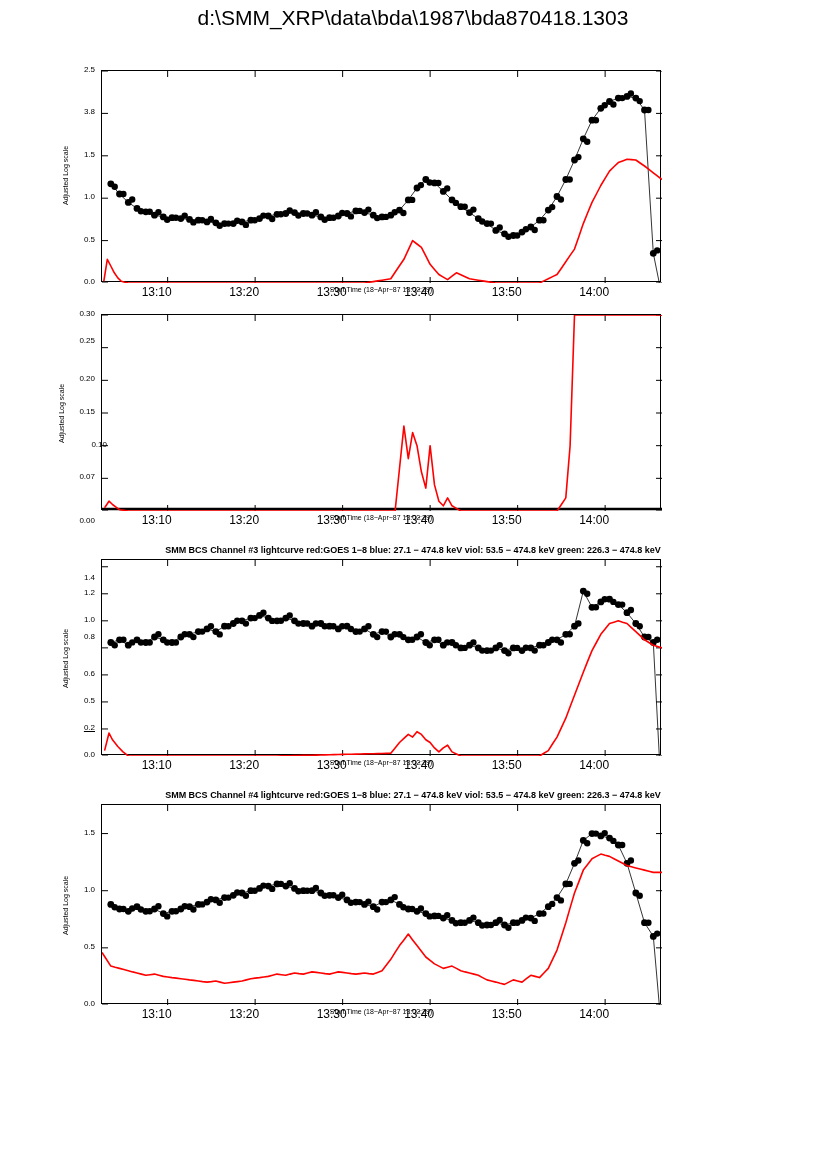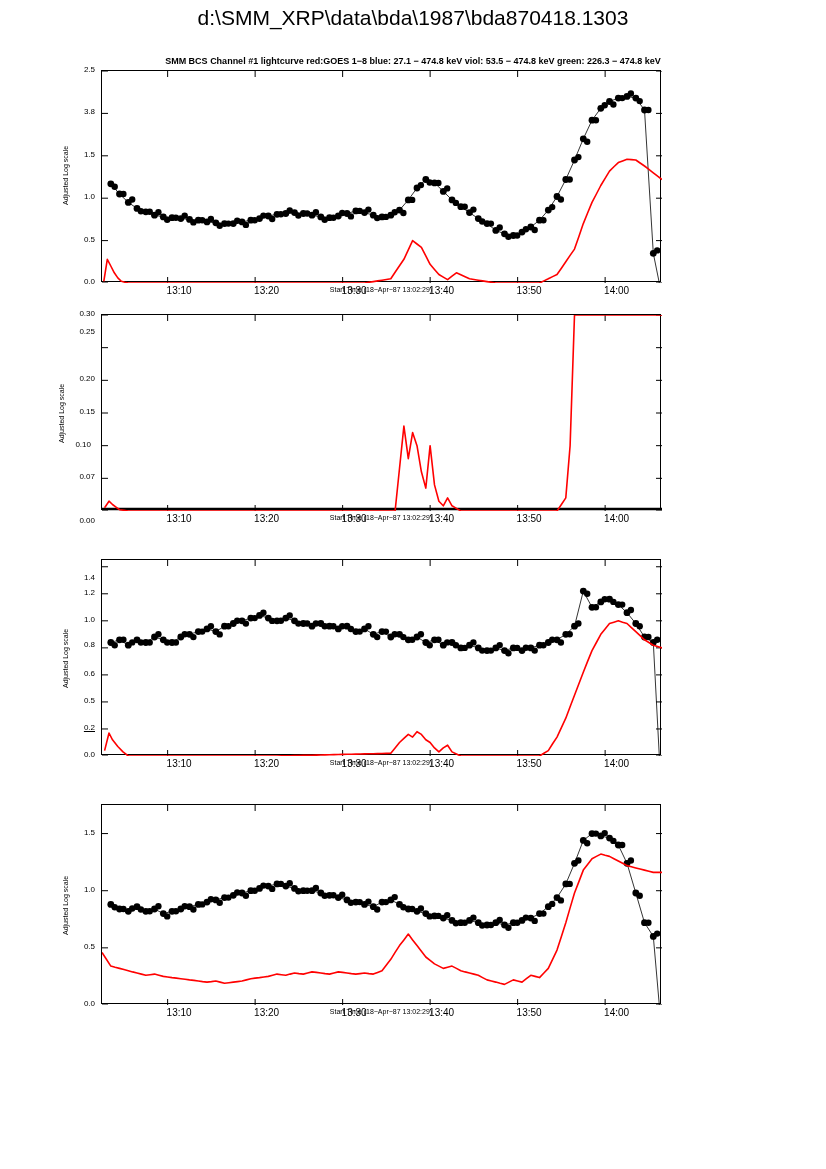--- a/index.html
+++ b/index.html
@@ -18,31 +18,30 @@
   .plotbox{position:absolute;border:1px solid #000;box-sizing:border-box;background:#fff;}
   .svgwrap{position:absolute;left:0;top:0;}
   .ylabel{
     position:absolute;font-size:7px;color:#000;
     transform:rotate(-90deg);transform-origin:left top;white-space:nowrap;
   }
   .xlabel{
     position:absolute;font-size:7px;color:#000;text-align:center;white-space:nowrap;
   }
   .ytick{position:absolute;font-size:8px;color:#000;text-align:right;white-space:nowrap;}
-  .xtick{position:absolute;font-size:10px;color:#000;text-align:right;white-space:nowrap;}
+  .xtick{position:absolute;font-size:12px;color:#000;text-align:left;white-space:nowrap;}
 </style>
 </head>
 <body>
 
 <div id="root">
 
   <div class="page-title">d:\SMM_XRP\data\bda\1987\bda870418.1303</div>
 
   <div class="panel" style="top:50px;height:240px;">
-    <div class="panel-title" style="top:6px;">SMM BCS Channel #1 lightcurve  red:GOES 1−8  blue: 27.1 − 474.8 keV  viol: 53.5 − 474.8 keV  green: 226.3 − 474.8 keV</div>
     <div class="plotbox" style="left:101px;top:20px;width:560px;height:212px;">
       <svg class="svgwrap" width="560" height="212" viewBox="0 0 560 212">
           <line x1="0" x2="6" y1="212" y2="212" stroke="#000" stroke-width="1"></line>
           <line x1="554" x2="560" y1="212" y2="212" stroke="#000" stroke-width="1"></line>
           <line x1="0" x2="6" y1="169.6" y2="169.6" stroke="#000" stroke-width="1"></line>
           <line x1="554" x2="560" y1="169.6" y2="169.6" stroke="#000" stroke-width="1"></line>
           <line x1="0" x2="6" y1="127.19999999999999" y2="127.19999999999999" stroke="#000" stroke-width="1"></line>
           <line x1="554" x2="560" y1="127.19999999999999" y2="127.19999999999999" stroke="#000" stroke-width="1"></line>
           <line x1="0" x2="6" y1="84.80000000000001" y2="84.80000000000001" stroke="#000" stroke-width="1"></line>
           <line x1="554" x2="560" y1="84.80000000000001" y2="84.80000000000001" stroke="#000" stroke-width="1"></line>
@@ -243,37 +242,38 @@
           <line y1="190" y2="196" x1="503.125" x2="503.125" stroke="#000" stroke-width="1"></line>
           <path d="M 0.0 194.0 L 4.4 194.0 L 8.8 194.0 L 13.1 194.0 L 17.5 194.0 L 21.9 194.0 L 26.3 194.0 L 30.6 194.0 L 35.0 194.0 L 39.4 194.0 L 43.8 194.0 L 48.1 194.0 L 52.5 194.0 L 56.9 194.0 L 61.3 194.0 L 65.6 194.0 L 70.0 194.0 L 74.4 194.0 L 78.8 194.0 L 83.1 194.0 L 87.5 194.0 L 91.9 194.0 L 96.3 194.0 L 100.6 194.0 L 105.0 194.0 L 109.4 194.0 L 113.8 194.0 L 118.1 194.0 L 122.5 194.0 L 126.9 194.0 L 131.3 194.0 L 135.6 194.0 L 140.0 194.0 L 144.4 194.0 L 148.8 194.0 L 153.1 194.0 L 157.5 194.0 L 161.9 194.0 L 166.3 194.0 L 170.6 194.0 L 175.0 194.0 L 179.4 194.0 L 183.8 194.0 L 188.1 194.0 L 192.5 194.0 L 196.9 194.0 L 201.3 194.0 L 205.6 194.0 L 210.0 194.0 L 214.4 194.0 L 218.8 194.0 L 223.1 194.0 L 227.5 194.0 L 231.9 194.0 L 236.3 194.0 L 240.6 194.0 L 245.0 194.0 L 249.4 194.0 L 253.8 194.0 L 258.1 194.0 L 262.5 194.0 L 266.9 194.0 L 271.3 194.0 L 275.6 194.0 L 280.0 194.0 L 284.4 194.0 L 288.8 194.0 L 293.1 194.0 L 297.5 194.0 L 301.9 194.0 L 306.3 194.0 L 310.6 194.0 L 315.0 194.0 L 319.4 194.0 L 323.8 194.0 L 328.1 194.0 L 332.5 194.0 L 336.9 194.0 L 341.3 194.0 L 345.6 194.0 L 350.0 194.0 L 354.4 194.0 L 358.8 194.0 L 363.1 194.0 L 367.5 194.0 L 371.9 194.0 L 376.3 194.0 L 380.6 194.0 L 385.0 194.0 L 389.4 194.0 L 393.8 194.0 L 398.1 194.0 L 402.5 194.0 L 406.9 194.0 L 411.3 194.0 L 415.6 194.0 L 420.0 194.0 L 424.4 194.0 L 428.8 194.0 L 433.1 194.0 L 437.5 194.0 L 441.9 194.0 L 446.3 194.0 L 450.6 194.0 L 455.0 194.0 L 459.4 194.0 L 463.8 194.0 L 468.1 194.0 L 472.5 194.0 L 476.9 194.0 L 481.3 194.0 L 485.6 194.0 L 490.0 194.0 L 494.4 194.0 L 498.8 194.0 L 503.1 194.0 L 507.5 194.0 L 511.9 194.0 L 516.3 194.0 L 520.6 194.0 L 525.0 194.0 L 529.4 194.0 L 533.8 194.0 L 538.1 194.0 L 542.5 194.0 L 546.9 194.0 L 551.3 194.0 L 555.6 194.0 L 560.0 194.0" fill="none" stroke="#000000" stroke-width="2.4" stroke-linejoin="round"></path>
           <path d="M 2.6 192.7 L 7.0 186.2 L 10.5 189.5 L 14.0 192.1 L 17.5 194.7 L 21.9 195.3 L 26.3 196.0 L 30.6 196.0 L 35.0 196.0 L 39.4 196.0 L 43.8 196.0 L 48.1 196.0 L 52.5 196.0 L 56.9 196.0 L 61.3 196.0 L 65.6 196.0 L 70.0 196.0 L 74.4 196.0 L 78.8 196.0 L 83.1 196.0 L 87.5 196.0 L 91.9 196.0 L 96.3 196.0 L 100.6 196.0 L 105.0 196.0 L 109.4 196.0 L 113.8 196.0 L 118.1 196.0 L 122.5 196.0 L 126.9 196.0 L 131.3 196.0 L 135.6 196.0 L 140.0 196.0 L 144.4 196.0 L 148.8 196.0 L 153.1 196.0 L 157.5 196.0 L 161.9 196.0 L 166.3 196.0 L 170.6 196.0 L 175.0 196.0 L 179.4 196.0 L 183.8 196.0 L 188.1 196.0 L 192.5 196.0 L 196.9 196.0 L 201.3 196.0 L 205.6 196.0 L 210.0 196.0 L 214.4 196.0 L 218.8 196.0 L 223.1 196.0 L 227.5 196.0 L 231.9 196.0 L 236.3 196.0 L 240.6 196.0 L 245.0 196.0 L 249.4 196.0 L 253.8 196.0 L 258.1 196.0 L 262.5 196.0 L 266.9 196.0 L 271.3 196.0 L 275.6 196.0 L 280.0 196.0 L 284.4 196.0 L 288.8 196.0 L 293.1 196.0 L 297.5 153.5 L 301.9 111.1 L 306.3 143.7 L 310.6 117.6 L 315.0 130.7 L 319.4 156.8 L 323.8 173.1 L 328.1 130.7 L 332.5 169.9 L 336.9 186.2 L 341.3 190.8 L 345.6 182.9 L 350.0 190.8 L 354.4 193.4 L 358.8 196.0 L 363.1 196.0 L 367.5 196.0 L 371.9 196.0 L 376.3 196.0 L 380.6 196.0 L 385.0 196.0 L 389.4 196.0 L 393.8 196.0 L 398.1 196.0 L 402.5 196.0 L 406.9 196.0 L 411.3 196.0 L 415.6 196.0 L 420.0 196.0 L 424.4 196.0 L 428.8 196.0 L 433.1 196.0 L 437.5 196.0 L 441.9 196.0 L 446.3 196.0 L 450.6 196.0 L 455.0 196.0 L 459.4 189.5 L 463.8 182.9 L 468.1 130.7 L 472.5 0.0 L 476.9 0.0 L 481.3 0.0 L 485.6 0.0 L 490.0 0.0 L 494.4 0.0 L 498.8 0.0 L 503.1 0.0 L 507.5 0.0 L 511.9 0.0 L 516.3 0.0 L 520.6 0.0 L 525.0 0.0 L 529.4 0.0 L 533.8 0.0 L 538.1 0.0 L 542.5 0.0 L 546.9 0.0 L 551.3 0.0 L 555.6 0.0 L 560.0 0.0" fill="none" stroke="#ff0000" stroke-width="1.6" stroke-linejoin="round"></path>
         </svg>
     </div>
     <div class="ylabel" style="left:58px;top:148px;">Adjusted Log scale</div>
     <div class="xlabel" style="left:281px;top:219px;width:200px;">Start Time (18−Apr−87 13:02:29)</div>
     <div id="p2y">
         <div class="ytick" style="left: 45px; width: 50px; top: 210px; margin-top: 11px;">0.00</div>
         <div class="ytick" style="left: 45px; width: 50px; top: 177.333px;">0.07</div>
-        <div class="ytick" style="left: 41px; width: 50px; top: 144.667px;">0.10</div>
+        <div class="ytick" style="left: 57px; width: 50px; top: 144.667px;">0.10</div>
         <div class="ytick" style="left: 45px; width: 50px; top: 112px;">0.15</div>
         <div class="ytick" style="left: 45px; width: 50px; top: 79.3333px;">0.20</div>
-        <div class="ytick" style="left: 45px; width: 50px; top: 32px;">0.25</div>
+        <div class="ytick" style="left: 45px; width: 50px; top: 41px;">0.25</div>
         <div class="ytick" style="left: 45px; width: 50px; top: 14px;">0.30</div>
       </div>
     <div id="p2x">
         <div class="xtick" style="left: 141.625px; width: 50px; top: 218px;">13:10</div>
         <div class="xtick" style="left: 229.125px; width: 50px; top: 218px;">13:20</div>
         <div class="xtick" style="left: 316.625px; width: 50px; top: 218px;">13:30</div>
         <div class="xtick" style="left: 404.125px; width: 50px; top: 218px;">13:40</div>
         <div class="xtick" style="left: 491.625px; width: 50px; top: 218px;">13:50</div>
         <div class="xtick" style="left: 579.125px; width: 50px; top: 218px;">14:00</div>
       </div>
   </div>
 
   <div class="panel" style="top:540px;height:245px;">
+    <div class="panel-title" style="top:5px;">SMM BCS Channel #3 lightcurve  red:GOES 1−8  blue: 27.1 − 474.8 keV  viol: 53.5 − 474.8 keV  green: 226.3 − 474.8 keV</div>
     <div class="plotbox" style="left:101px;top:19px;width:560px;height:196px;">
       <svg class="svgwrap" width="560" height="196" viewBox="0 0 560 196">
           <line x1="0" x2="6" y1="196" y2="196" stroke="#000" stroke-width="1"></line>
           <line x1="554" x2="560" y1="196" y2="196" stroke="#000" stroke-width="1"></line>
           <line x1="0" x2="6" y1="168.9655172413793" y2="168.9655172413793" stroke="#000" stroke-width="1"></line>
           <line x1="554" x2="560" y1="168.9655172413793" y2="168.9655172413793" stroke="#000" stroke-width="1"></line>
           <line x1="0" x2="6" y1="141.9310344827586" y2="141.9310344827586" stroke="#000" stroke-width="1"></line>
           <line x1="554" x2="560" y1="141.9310344827586" y2="141.9310344827586" stroke="#000" stroke-width="1"></line>
           <line x1="0" x2="6" y1="114.89655172413794" y2="114.89655172413794" stroke="#000" stroke-width="1"></line>
           <line x1="554" x2="560" y1="114.89655172413794" y2="114.89655172413794" stroke="#000" stroke-width="1"></line>
@@ -427,36 +427,37 @@
           <path d="M 2.6 190.6 L 7.0 173.0 L 10.5 179.8 L 15.8 186.5 L 21.0 191.9 L 26.3 196.0 L 30.6 196.0 L 35.0 196.0 L 39.4 196.0 L 43.8 196.0 L 48.1 196.0 L 52.5 196.0 L 56.9 196.0 L 61.3 196.0 L 65.6 196.0 L 70.0 196.0 L 74.4 196.0 L 78.8 196.0 L 83.1 196.0 L 87.5 196.0 L 91.9 196.0 L 96.3 196.0 L 100.6 196.0 L 105.0 196.0 L 109.4 196.0 L 113.8 196.0 L 118.1 196.0 L 122.5 196.0 L 126.9 196.0 L 131.3 196.0 L 135.6 196.0 L 140.0 196.0 L 144.4 196.0 L 148.8 196.0 L 153.1 196.0 L 157.5 196.0 L 161.9 196.0 L 166.3 196.0 L 170.6 196.0 L 175.0 196.0 L 179.4 195.9 L 183.8 195.8 L 188.1 195.7 L 192.5 195.6 L 196.9 195.5 L 201.3 195.4 L 205.6 195.3 L 210.0 195.2 L 214.4 195.1 L 218.8 195.0 L 223.1 194.9 L 227.5 194.8 L 231.9 194.6 L 236.3 194.5 L 240.6 194.4 L 245.0 194.3 L 249.4 194.2 L 253.8 194.1 L 258.1 194.0 L 262.5 193.9 L 266.9 193.8 L 271.3 193.7 L 275.6 193.6 L 280.0 193.5 L 284.4 193.4 L 288.8 193.3 L 293.1 187.9 L 297.5 182.5 L 301.9 178.4 L 306.3 174.4 L 310.6 177.1 L 315.0 171.7 L 319.4 174.4 L 323.8 179.8 L 328.1 182.5 L 332.5 187.9 L 336.9 191.9 L 341.3 187.9 L 345.6 185.2 L 350.0 191.9 L 354.4 194.0 L 358.8 196.0 L 363.1 196.0 L 367.5 196.0 L 371.9 196.0 L 376.3 196.0 L 380.6 196.0 L 385.0 196.0 L 389.4 196.0 L 393.8 196.0 L 398.1 196.0 L 402.5 196.0 L 406.9 196.0 L 411.3 196.0 L 415.6 196.0 L 420.0 196.0 L 424.4 196.0 L 428.8 196.0 L 433.1 196.0 L 437.5 196.0 L 441.9 193.3 L 446.3 190.6 L 450.6 183.8 L 455.0 177.1 L 459.4 167.6 L 463.8 158.2 L 468.1 146.7 L 472.5 135.2 L 476.9 123.7 L 481.3 112.2 L 485.6 101.4 L 490.0 90.6 L 494.4 82.5 L 498.8 74.3 L 503.1 68.9 L 507.5 63.5 L 511.9 62.2 L 516.3 60.8 L 520.6 62.2 L 525.0 63.5 L 529.4 67.6 L 533.8 71.6 L 538.1 75.7 L 542.5 79.8 L 546.9 82.5 L 551.3 85.2 L 555.6 86.5 L 560.0 87.9" fill="none" stroke="#ff0000" stroke-width="1.6" stroke-linejoin="round"></path>
         </svg>
     </div>
     <div class="ylabel" style="left:62px;top:148px;">Adjusted Log scale</div>
     <div class="xlabel" style="left:281px;top:219px;width:200px;">Start Time (18−Apr−87 13:02:29)</div>
     <div id="p3y">
         <div class="ytick" style="left: 45px; width: 50px; top: 210px;">0.0</div>
         <div class="ytick" style="left: 45px; width: 50px; top: 182.966px; text-decoration: underline;">0.2</div>
         <div class="ytick" style="left: 45px; width: 50px; top: 155.931px;">0.5</div>
         <div class="ytick" style="left: 45px; width: 50px; top: 128.897px;">0.6</div>
-        <div class="ytick" style="left: 45px; width: 50px; top: 100px;">0.8</div>
+        <div class="ytick" style="left: 45px; width: 50px; top: 92px;">0.8</div>
         <div class="ytick" style="left: 45px; width: 50px; top: 74.8276px;">1.0</div>
         <div class="ytick" style="left: 45px; width: 50px; top: 47.7931px;">1.2</div>
         <div class="ytick" style="left: 45px; width: 50px; top: 20.7586px; margin-top: 12px;">1.4</div>
       </div>
     <div id="p3x">
         <div class="xtick" style="left: 141.625px; width: 50px; top: 218px;">13:10</div>
         <div class="xtick" style="left: 229.125px; width: 50px; top: 218px;">13:20</div>
         <div class="xtick" style="left: 316.625px; width: 50px; top: 218px;">13:30</div>
         <div class="xtick" style="left: 404.125px; width: 50px; top: 218px;">13:40</div>
         <div class="xtick" style="left: 491.625px; width: 50px; top: 218px;">13:50</div>
         <div class="xtick" style="left: 579.125px; width: 50px; top: 218px;">14:00</div>
       </div>
   </div>
 
   <div class="panel" style="top:785px;height:260px;">
+    <div class="panel-title" style="top:5px;">SMM BCS Channel #4 lightcurve  red:GOES 1−8  blue: 27.1 − 474.8 keV  viol: 53.5 − 474.8 keV  green: 226.3 − 474.8 keV</div>
     <div class="plotbox" style="left:101px;top:19px;width:560px;height:200px;">
       <svg class="svgwrap" width="560" height="200" viewBox="0 0 560 200">
           <line x1="0" x2="6" y1="200" y2="200" stroke="#000" stroke-width="1"></line>
           <line x1="554" x2="560" y1="200" y2="200" stroke="#000" stroke-width="1"></line>
           <line x1="0" x2="6" y1="142.85714285714286" y2="142.85714285714286" stroke="#000" stroke-width="1"></line>
           <line x1="554" x2="560" y1="142.85714285714286" y2="142.85714285714286" stroke="#000" stroke-width="1"></line>
           <line x1="0" x2="6" y1="85.71428571428572" y2="85.71428571428572" stroke="#000" stroke-width="1"></line>
           <line x1="554" x2="560" y1="85.71428571428572" y2="85.71428571428572" stroke="#000" stroke-width="1"></line>
           <line x1="0" x2="6" y1="28.571428571428584" y2="28.571428571428584" stroke="#000" stroke-width="1"></line>
           <line x1="554" x2="560" y1="28.571428571428584" y2="28.571428571428584" stroke="#000" stroke-width="1"></line>

